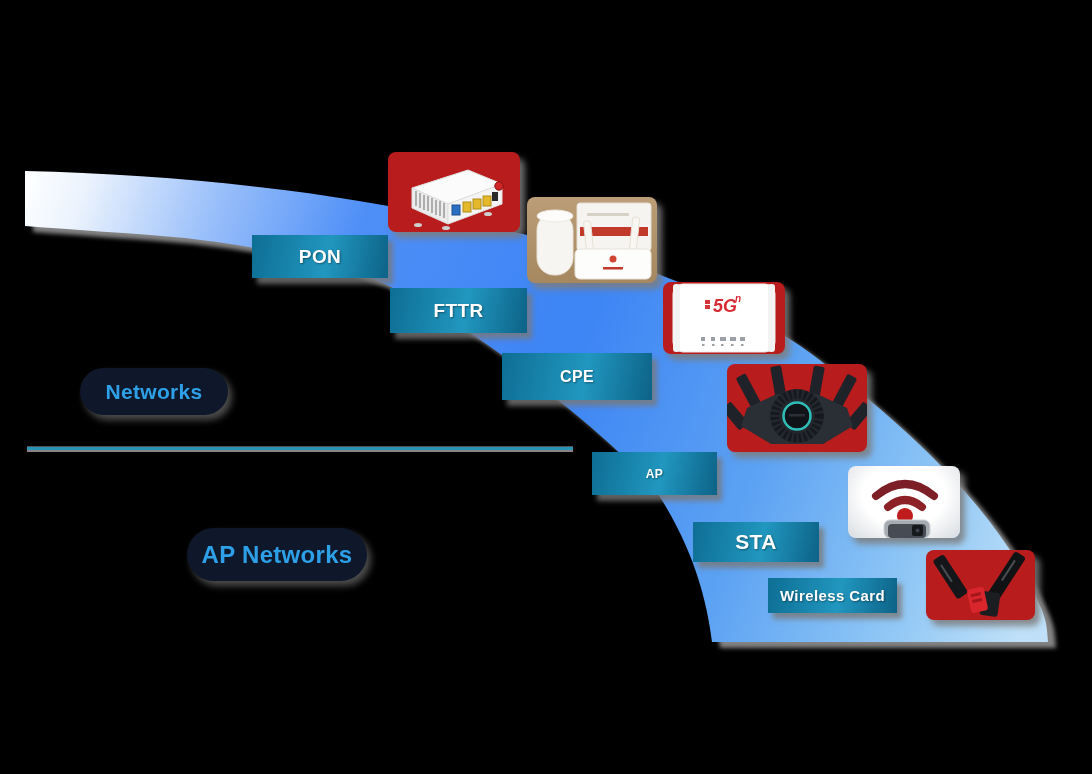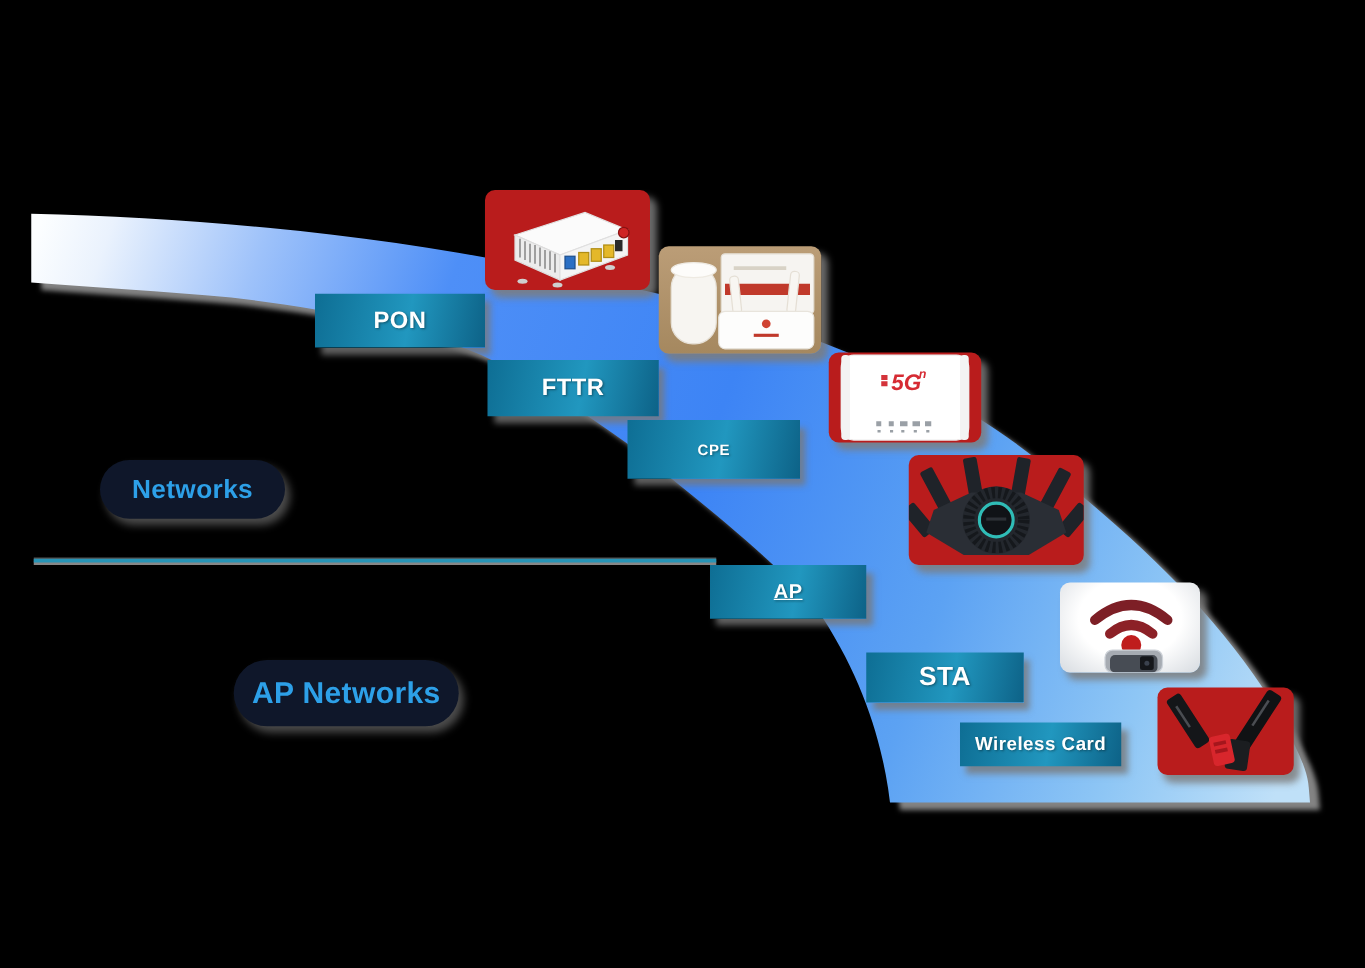--- a/index.html
+++ b/index.html
@@ -75,22 +75,22 @@
 
   <div class="pill" style="left:80px;top:368px;width:148px;height:47px;border-radius:24px;">
     <span style="font-size:21px;">Networks</span>
   </div>
   <div class="pill" style="left:187px;top:528px;width:180px;height:53px;">
     <span style="font-size:24px;">AP Networks</span>
   </div>
 
   <div class="step" style="left:252px;top:235px;width:136px;height:43px;font-size:19px;">PON</div>
   <div class="step" style="left:390px;top:288px;width:137px;height:45px;font-size:19px;">FTTR</div>
-  <div class="step" style="left:502px;top:336px;width:138px;height:47px;font-size:12px;">CPE</div>
-  <div class="step" style="left:568px;top:452px;width:125px;height:43px;font-size:16px;text-decoration:underline;">AP</div>
+  <div class="step" style="left:502px;top:353px;width:150px;height:47px;font-size:16px;">CPE</div>
+  <div class="step" style="left:592px;top:452px;width:125px;height:43px;font-size:12px;">AP</div>
   <div class="step" style="left:693px;top:510px;width:126px;height:40px;font-size:21px;margin-top:12px;">STA</div>
   <div class="step" style="left:768px;top:578px;width:129px;height:35px;font-size:15px;">Wireless Card</div>
 
   <div class="card" style="left:388px;top:152px;width:132px;height:80px;">
     <svg viewBox="0 0 132 80">
       <polygon points="24,36 80,18 114,32 60,52" fill="#fbfbfb" stroke="#e2e2e2"></polygon>
       <polygon points="24,36 60,52 60,72 24,56" fill="#ececec" stroke="#dddddd"></polygon>
       <path d="M28,39l0,15M32,41l0,15M36,43l0,15M40,44l0,15M44,46l0,15M48,48l0,15M52,49l0,15M56,51l0,15" stroke="#949494" stroke-width="1.4" fill="none"></path>
       <polygon points="60,52 114,32 114,52 60,72" fill="#f4f4f4" stroke="#e0e0e0"></polygon>
       <rect x="64" y="53" width="8" height="10" fill="#2a6fc4" stroke="#1d4f8e"></rect>

